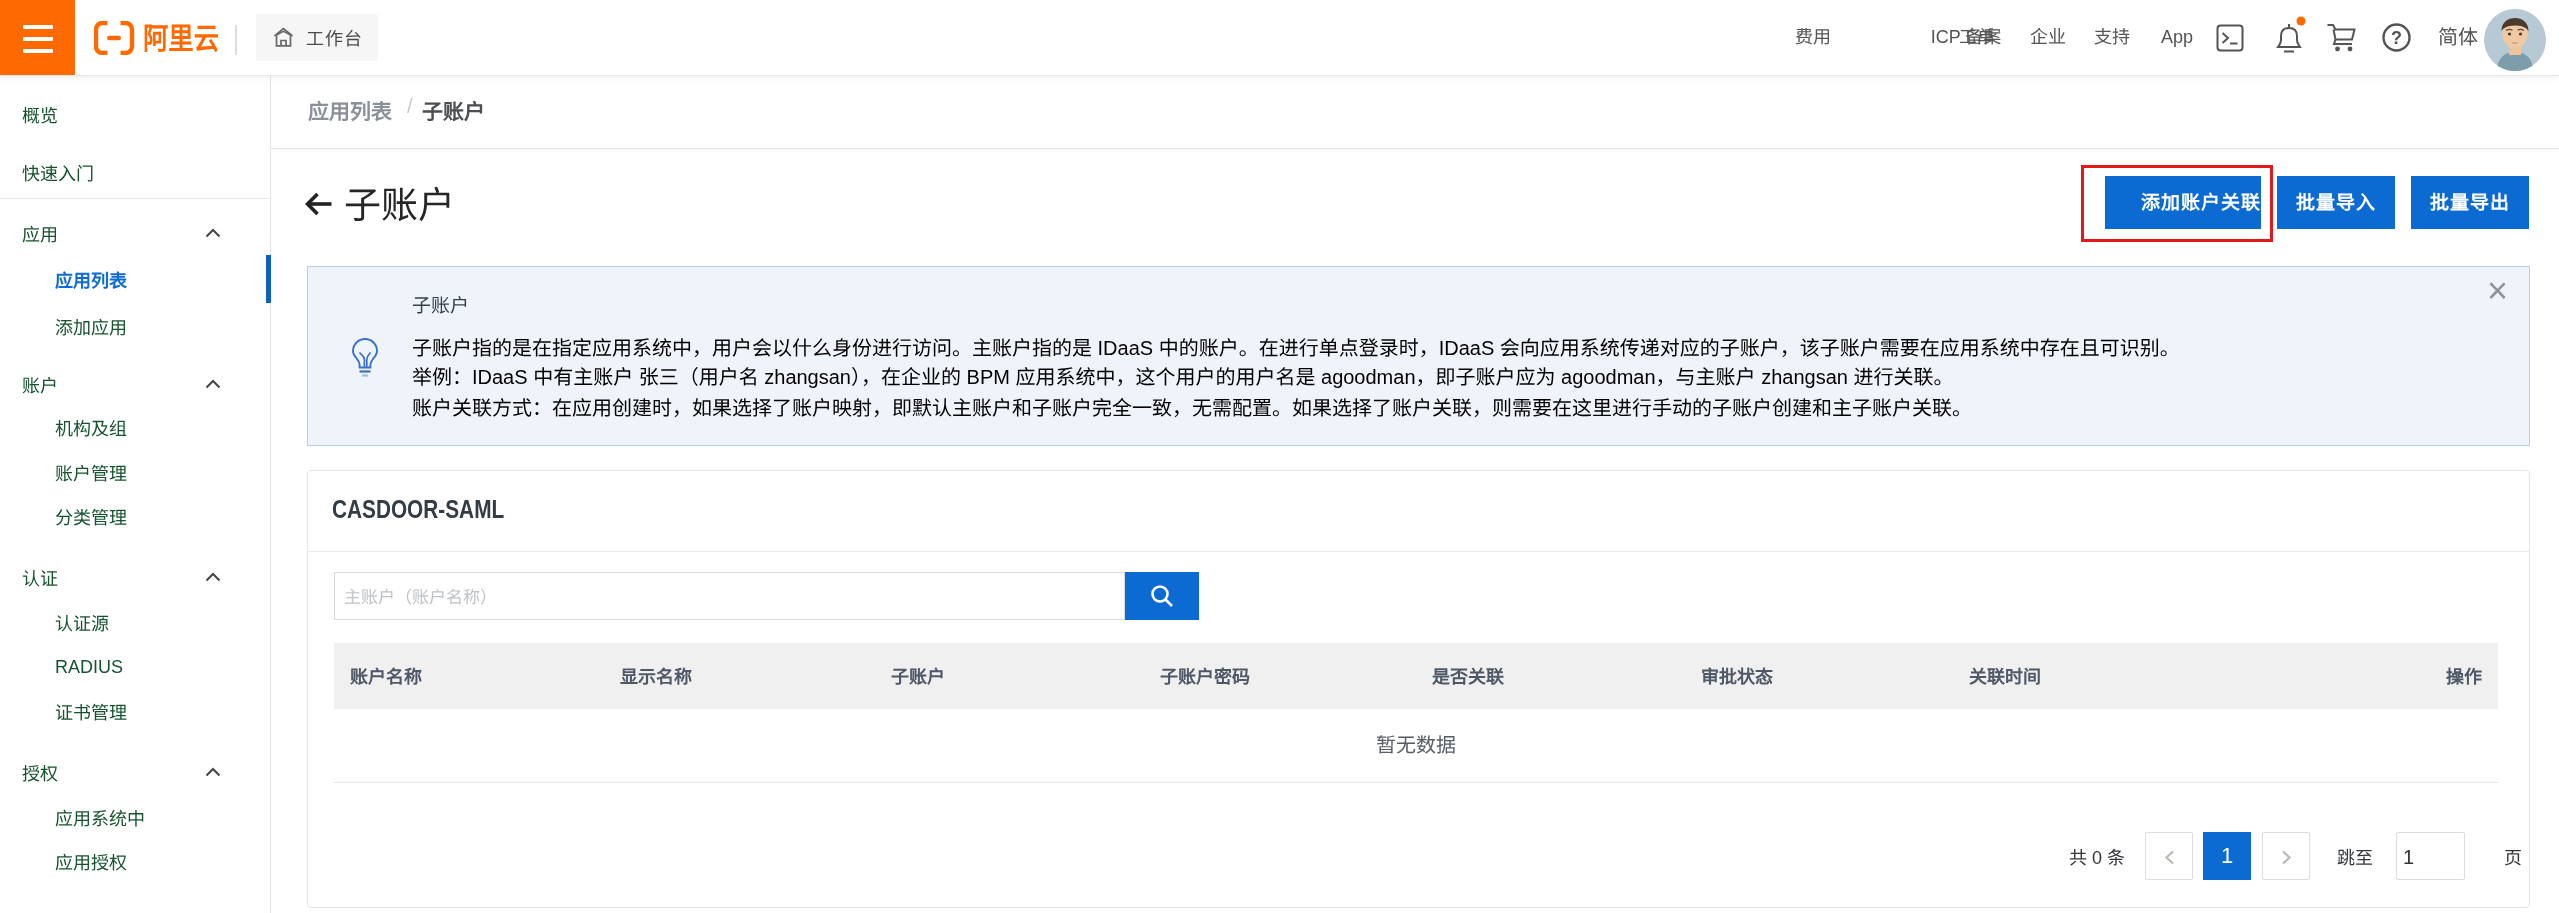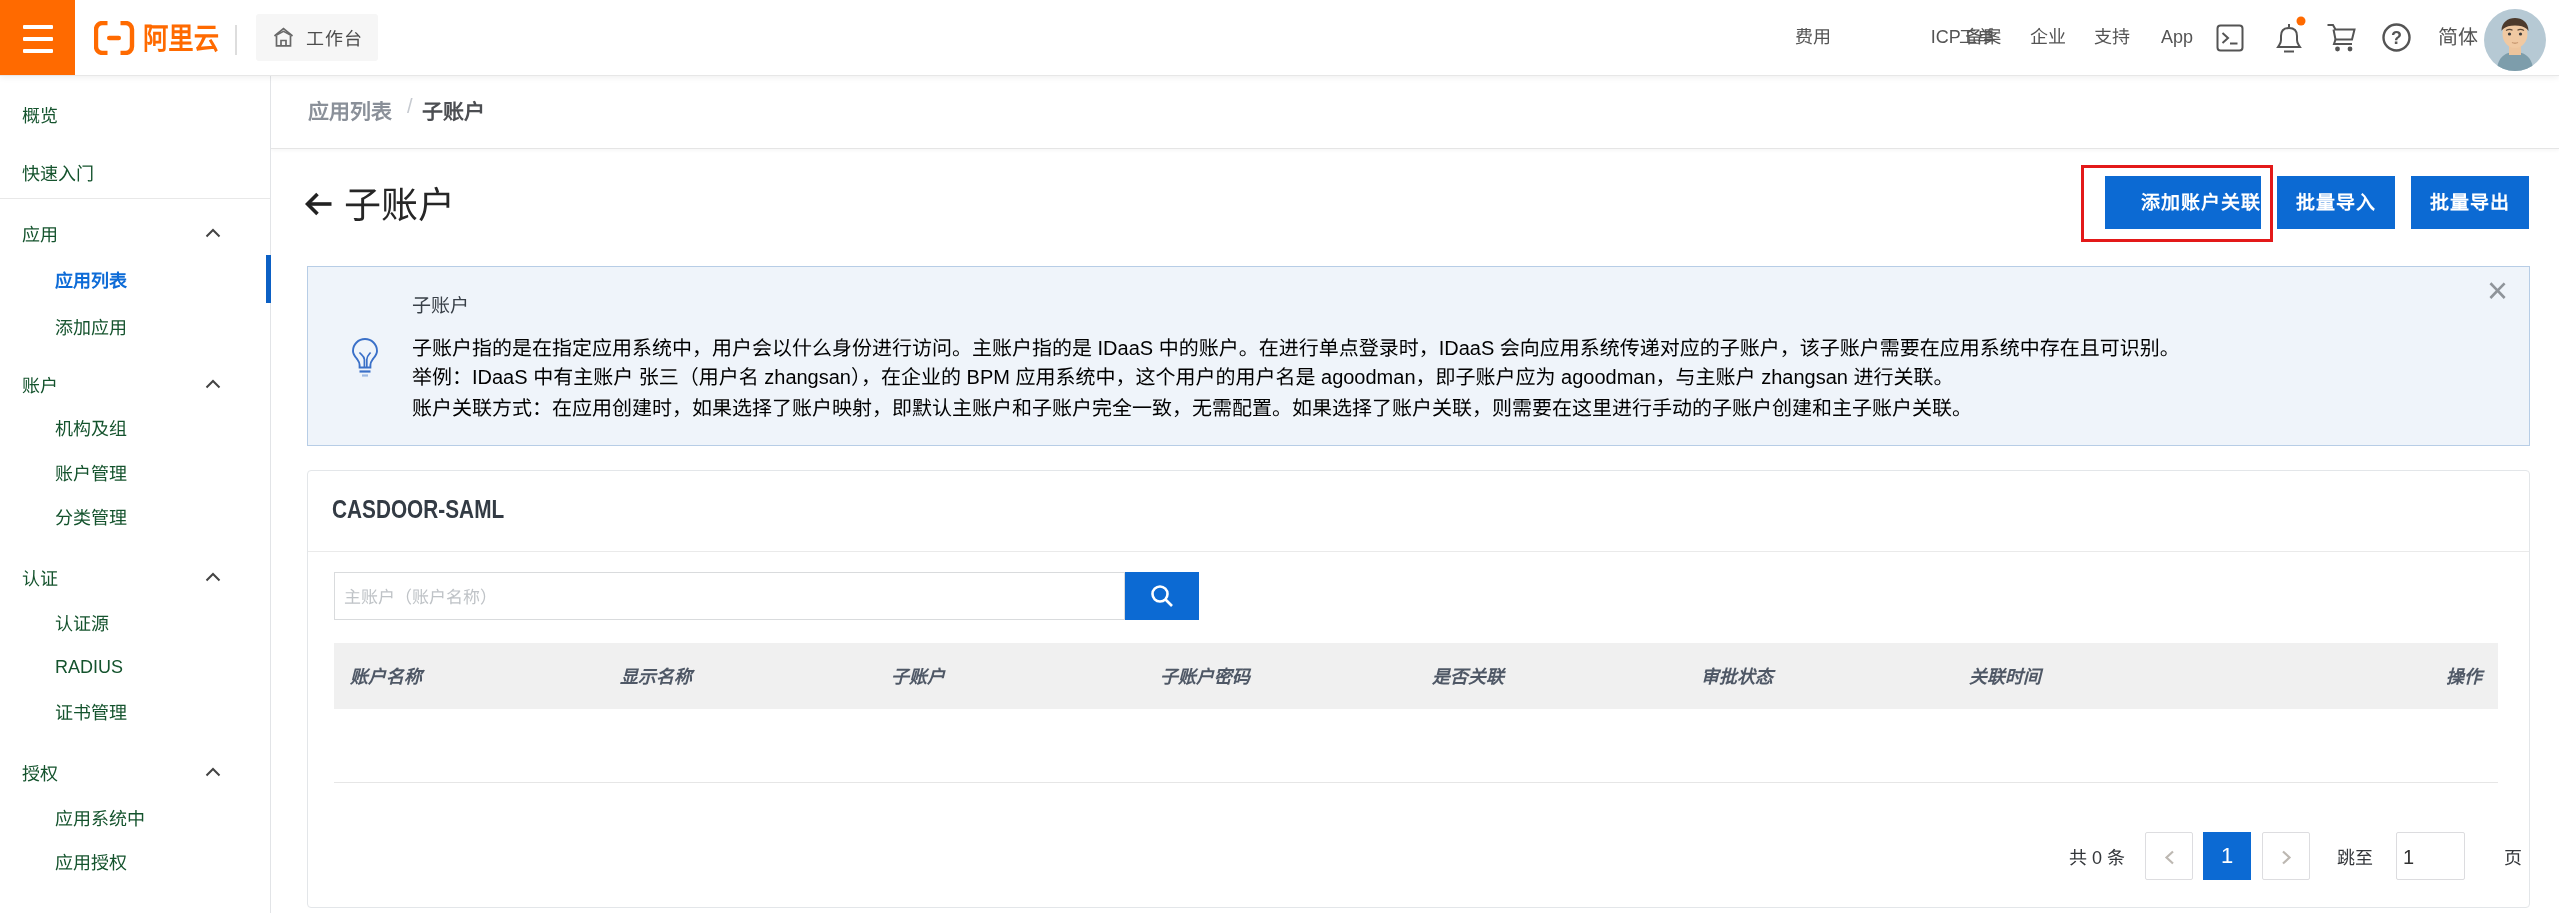--- a/index.html
+++ b/index.html
@@ -55,21 +55,21 @@
 #aclose { position:absolute; left:2179px; top:6px; font-size:36px; line-height:36px; color:#8f949a; }
 
 
 #card { position:absolute; left:36px; top:395px; width:2223px; height:438px; border:1px solid #e3e6e9; border-radius:4px; background:#fff; }
 #ctitle { position:absolute; left:24px; top:23px; font-size:26px; font-weight:bold; color:#333b44; transform:scaleX(0.8); transform-origin:left top; }
 #chr1 { position:absolute; left:0; top:80px; width:2221px; height:1px; background:#eaeaea; }
 #sinput { position:absolute; left:26px; top:101px; width:791px; height:48px; border:1px solid #d9dbdd; background:#fff; }
 #sinput span { position:absolute; left:9px; top:10px; font-size:17px; color:#bfc3c7; }
 #sbtn { position:absolute; left:817px; top:101px; width:74px; height:48px; background:#0c6ad3; }
 #thead { position:absolute; left:26px; top:172px; width:2164px; height:66px; background:#f0f0f0; }
-.th { position:absolute; top:19px; font-size:18px; font-weight:bold; color:#4f5866; white-space:nowrap;font-style:italic; }
+.th { position:absolute; top:19px; font-size:18px; font-weight:bold; color:#4f5866; white-space:nowrap; }
 #nodata { position:absolute; left:26px; top:258px; width:2164px; text-align:center; font-size:20px; color:#565d64; }
 #chr2 { position:absolute; left:26px; top:311px; width:2164px; height:1px; background:#e6e6e6; }
 .pgtxt { position:absolute; top:372px; font-size:18px; color:#33363a; }
 .pgbox { position:absolute; top:361px; width:48px; height:48px; border:1px solid #dddde0; border-radius:2px; background:#fff; }
 .pgbox svg { position:absolute; left:18px; top:17px; }
 #pgcur { position:absolute; left:1895px; top:361px; width:48px; height:48px; background:#0c6ad3; color:#fff; font-size:22px; text-align:center; line-height:48px; }
 #pginput { position:absolute; left:2088px; top:361px; width:69px; height:48px; border:1px solid #dcdcdf; border-radius:2px; font-size:20px; color:#333; }
 #pginput span { position:absolute; left:6px; top:13px; }
 </style>
 </head>
@@ -229,20 +229,21 @@
     <div id="thead">
       <span class="th" style="left:16px">账户名称</span>
       <span class="th" style="left:286px">显示名称</span>
       <span class="th" style="left:557px">子账户</span>
       <span class="th" style="left:826px">子账户密码</span>
       <span class="th" style="left:1098px">是否关联</span>
       <span class="th" style="left:1367px">审批状态</span>
       <span class="th" style="left:1635px">关联时间</span>
       <span class="th" style="right:16px">操作</span>
     </div>
+    <div id="nodata">暂无数据</div>
     <div id="chr2"></div>
     <span class="pgtxt" style="left:1761px">共 0 条</span>
     <div class="pgbox" style="left:1837px">
       <svg width="11" height="15" viewBox="0 0 11 15" fill="none" stroke="#bdb8b2" stroke-width="2.2">
           <path d="M9 1.5 L2.5 7.5 L9 13.5"></path>
         </svg>
     </div>
     <div id="pgcur">1</div>
     <div class="pgbox" style="left:1954px">
       <svg width="11" height="15" viewBox="0 0 11 15" fill="none" stroke="#bdb8b2" stroke-width="2.2">

